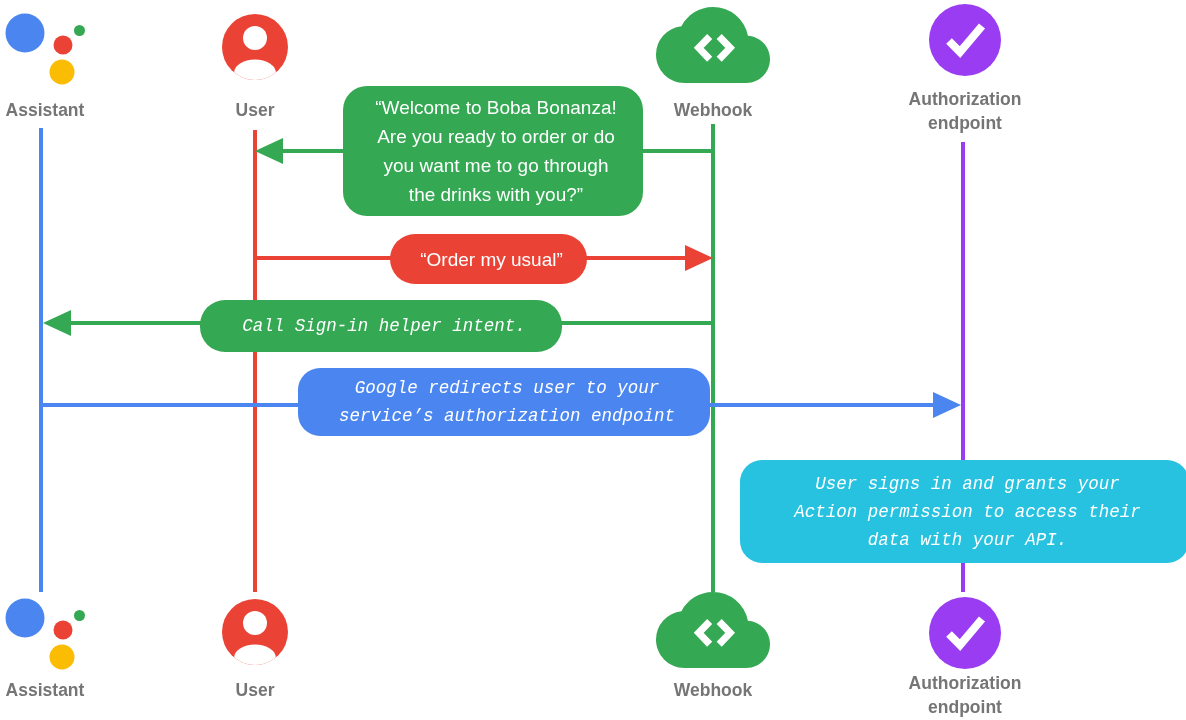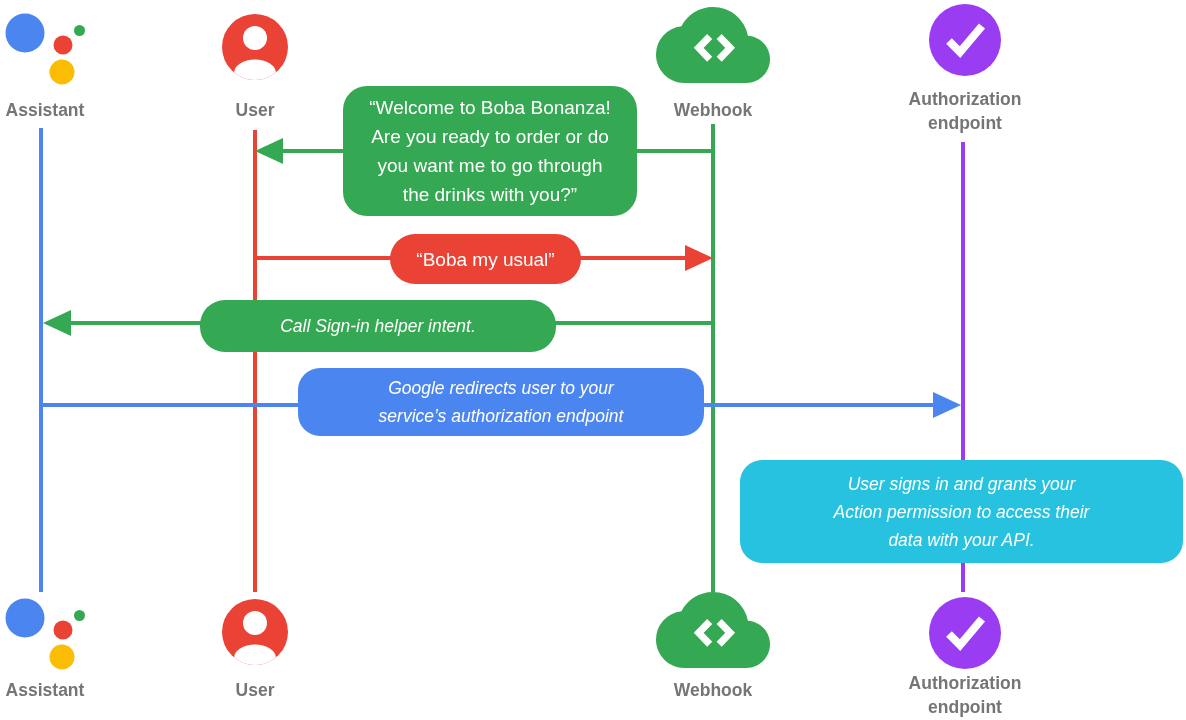--- a/index.html
+++ b/index.html
@@ -18,24 +18,24 @@
   .arrow-head{position:absolute;width:0;height:0;z-index:2;
     border-top:13px solid transparent;border-bottom:13px solid transparent;}
   .head-left{border-right-width:28px;border-right-style:solid;}
   .head-right{border-left-width:28px;border-left-style:solid;}
   .green-bg{background:#34A853;} .green-bd{border-right-color:#34A853;border-left-color:#34A853;}
   .red-bg{background:#EA4335;}   .red-bd{border-right-color:#EA4335;border-left-color:#EA4335;}
   .blue-bg{background:#4B86F0;}  .blue-bd{border-right-color:#4B86F0;border-left-color:#4B86F0;}
   
   .bubble{
     position:absolute;z-index:3;display:flex;align-items:center;justify-content:center;
-    color:#ffffff;text-align:center;white-space:pre-line;
+    color:#ffffff;text-align:center;white-space:pre-line;padding-left:6px;
   }
   .speech{font-family:"Liberation Sans",sans-serif;font-weight:500;font-size:19px;line-height:29px;}
-  .code{font-family:Liberation Sans, sans-serif;font-style:italic;font-size:17.5px;line-height:28px;}
+  .code{font-family:Liberation Mono, monospace;font-style:italic;font-size:17.5px;line-height:28px;}
   .b-welcome{left:343px;top:86px;width:294px;height:130px;border-radius:24px;background:#34A853;}
   .b-order{left:390px;top:234px;width:191px;height:50px;border-radius:25px;background:#EA4335;}
   .b-signin{left:200px;top:300px;width:356px;height:52px;border-radius:25px;background:#34A853;}
   .b-redirect{left:298px;top:368px;width:406px;height:68px;border-radius:22px;background:#4B86F0;}
   .b-note{left:740px;top:460px;width:443px;height:103px;border-radius:22px;background:#26C2E0;}
   
   .icon{position:absolute;z-index:4;}
   .actor-label{
     position:absolute;z-index:4;color:#757575;font-weight:700;font-size:17.5px;
     line-height:24px;text-align:center;white-space:pre-line;
@@ -60,21 +60,21 @@
   <div class="arrow-line green-bg" style="left:66px;top:321px;width:647px;"></div>
   <div class="arrow-head head-left green-bd" style="left:43px;top:310px;"></div>
 
   <div class="arrow-line blue-bg" style="left:41px;top:403px;width:897px;"></div>
   <div class="arrow-head head-right blue-bd" style="left:933px;top:392px;"></div>
 
   <div class="bubble speech b-welcome">“Welcome to Boba Bonanza!
 Are you ready to order or do
 you want me to go through
 the drinks with you?”</div>
-  <div class="bubble speech b-order">“Boba my usual”</div>
+  <div class="bubble speech b-order">“Order my usual”</div>
   <div class="bubble code b-signin">Call Sign-in helper intent.</div>
   <div class="bubble code b-redirect">Google redirects user to your
 service’s authorization endpoint</div>
   <div class="bubble code b-note">User signs in and grants your
 Action permission to access their
 data with your API.</div>
 
   <svg class="icon" style="left:0;top:8px;" width="95" height="80" viewBox="0 0 95 80">
     <circle cx="25" cy="25" r="19.5" fill="#4B86F0"></circle>
     <circle cx="63" cy="37" r="9.5" fill="#EA4335"></circle>

